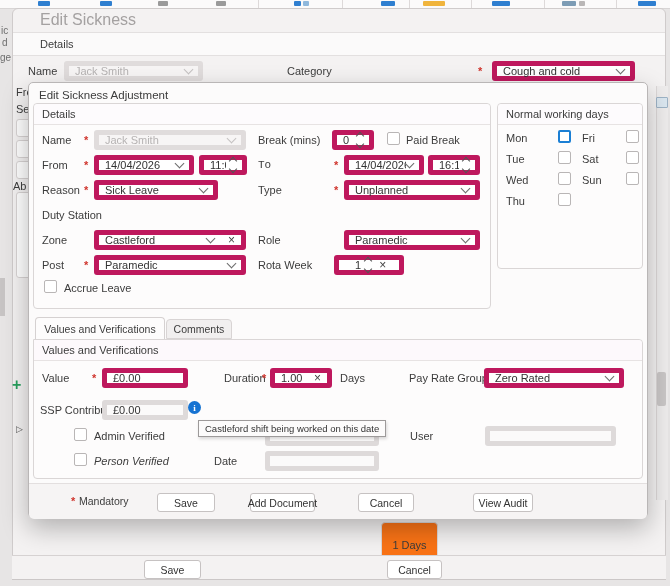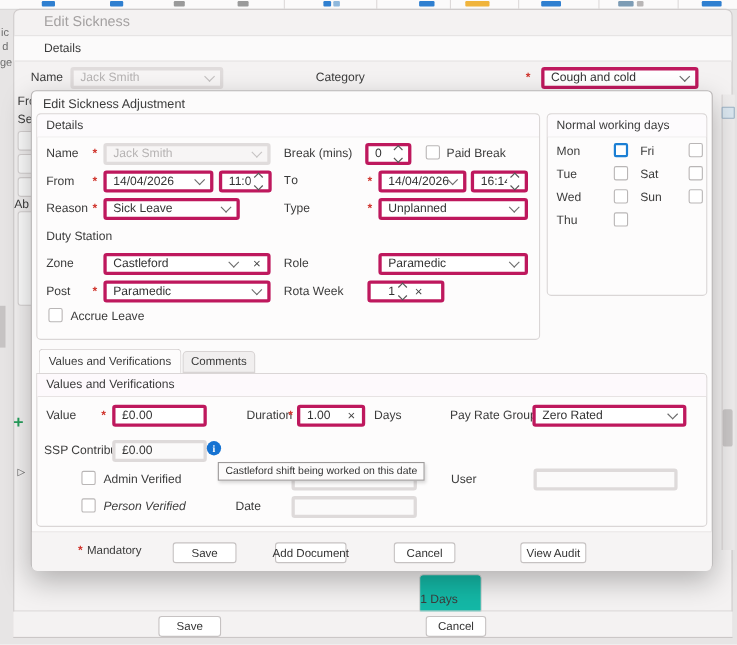--- a/index.html
+++ b/index.html
@@ -14,21 +14,21 @@
   #toolbar{position:absolute;left:0;top:0;width:670px;height:8px;background:#fbfafa;border-bottom:1px solid #d8d5d5;z-index:1;}
   .tbfrag{position:absolute;top:1px;height:5px;border-radius:1px;}
   .tbsep{position:absolute;top:0;width:1px;height:8px;background:#ddd9d9;}
   
   #outer-dialog{position:absolute;left:12px;top:8px;width:654px;height:572px;background:#f4f2f2;border:1px solid #cfcbcb;border-radius:6px 6px 0 0;box-sizing:border-box;z-index:2;}
   .lbl{position:absolute;font-size:11px;color:#3c3c3c;white-space:nowrap;line-height:13px;}
   .lbl.dim{color:#a4a1a1;}
   .lbl.small{font-size:10.5px;}
   .frag{position:absolute;font-size:10px;color:#6e6e6e;white-space:nowrap;}
   .req{position:absolute;font-size:11px;font-weight:bold;color:#d0342c;line-height:12px;}
-  .box{position:absolute;height:20px;background:#fff;border:3px solid #be185d;border-radius:3px;box-sizing:border-box;
+  .box{position:absolute;height:20px;background:#fff;border:5px solid #be185d;border-radius:3px;box-sizing:border-box;
        font-size:11px;color:#333;display:flex;align-items:center;padding:0 6px;}
   .box .cval{flex:1;overflow:hidden;white-space:nowrap;}
   .box.disabled{background:#f7f5f5;border-color:#e0dcdc;color:#b6b3b3;}
   .box.empty{background:#fbfafa;border-color:#dedada;}
   .chev{width:6px;height:6px;border-right:1.4px solid #6b6b6b;border-bottom:1.4px solid #6b6b6b;transform:rotate(45deg);margin-bottom:3px;flex:none;}
   .box.disabled .chev{border-color:#c5c2c2;}
   .spincol{display:flex;flex-direction:column;gap:2px;align-items:center;flex:none;margin-left:4px;}
   .cu{width:5px;height:5px;border-top:1.3px solid #555;border-left:1.3px solid #555;transform:rotate(45deg);}
   .cd{width:5px;height:5px;border-bottom:1.3px solid #555;border-right:1.3px solid #555;transform:rotate(45deg);}
   .xic{font-size:12px;color:#444;line-height:10px;flex:none;margin-left:8px;}
@@ -81,21 +81,21 @@
     <div class="tbsep" style="left: 616px;"></div>
   </div>
 
 <span class="frag" style="left:1px;top:25px;">ic</span>
 <span class="frag" style="left:2px;top:37px;">d</span>
 <span class="frag" style="left:0px;top:52px;">ge</span>
 <div class="abs" style="left:0;top:278px;width:5px;height:38px;background:#c7c4c4;z-index:1;"></div>
 
 <div id="outer-dialog"></div>
 
-<div class="lbl dim" style="left:40px;top:13px;font-size:13px;z-index:2;">Edit Sickness</div>
+<div class="lbl dim" style="left:40px;top:13px;font-size:16px;z-index:2;">Edit Sickness</div>
 <div class="divline" style="left:13px;top:32px;width:652px;height:1px;background:#e3e0e0;z-index:2;"></div>
 <div class="abs" style="left:13px;top:33px;width:652px;height:22px;background:#fbfafa;border-bottom:1px solid #e3e0e0;z-index:2;"></div>
 <div class="lbl" style="left:40px;top:38px;z-index:2;">Details</div>
 
 <div class="lbl" style="left:28px;top:65px;z-index:2;">Name</div>
 <div class="box disabled" style="left:64px;top:61px;width:139px;z-index:2;">
   <span class="cval">Jack Smith</span>
   <span class="chev"></span>
 </div>
 <div class="lbl" style="left:287px;top:65px;z-index:2;">Category</div>
@@ -112,21 +112,21 @@
 <div class="abs" style="left:16px;top:161px;width:14px;height:16px;background:#fff;border:1px solid #d8d4d4;border-radius:3px;z-index:2;"></div>
 <div class="lbl" style="left:13px;top:180px;z-index:2;">Ab</div>
 <div class="abs" style="left:16px;top:192px;width:14px;height:84px;background:#fff;border:1px solid #d8d4d4;border-radius:3px;z-index:2;"></div>
 <span class="plus" style="left:12px;top:378px;z-index:2;">+</span>
 <span class="expander" style="left:16px;top:424px;z-index:2;">▷</span>
 
 <div class="rstrip" style="left:656px;top:86px;width:11px;height:414px;z-index:2;"></div>
 <div class="ricon" style="left:656px;top:97px;width:10px;height:9px;z-index:2;"></div>
 <div class="rthumb" style="left:657px;top:372px;width:9px;height:34px;z-index:2;"></div>
 
-<div class="abs" style="left:381px;top:522px;width:57px;height:46px;background:#14b8a6;border:1px solid #dcd8d8;border-radius:4px;box-sizing:border-box;display:flex;align-items:center;justify-content:flex-start;font-size:11px;color:#3c3c3c;z-index:2;">
+<div class="abs" style="left:381px;top:522px;width:57px;height:46px;background:#f97316;border:1px solid #dcd8d8;border-radius:4px;box-sizing:border-box;display:flex;align-items:center;justify-content:center;font-size:11px;color:#3c3c3c;z-index:2;">
   <span>1 Days</span>
 </div>
 <div class="divline" style="left:12px;top:555px;width:654px;height:1px;z-index:2;"></div>
 <div class="abs" style="left:12px;top:556px;width:654px;height:24px;background:#f4f2f2;border-bottom:1px solid #cbc7c7;box-sizing:border-box;z-index:2;"></div>
 <div class="btn" style="left:144px;top:560px;width:57px;z-index:3;">Save</div>
 <div class="btn" style="left:387px;top:560px;width:55px;z-index:3;">Cancel</div>
 
 <div id="inner-dialog">
 
   <div class="lbl" style="left:10px;top:6px;font-size:11.5px;">Edit Sickness Adjustment</div>

